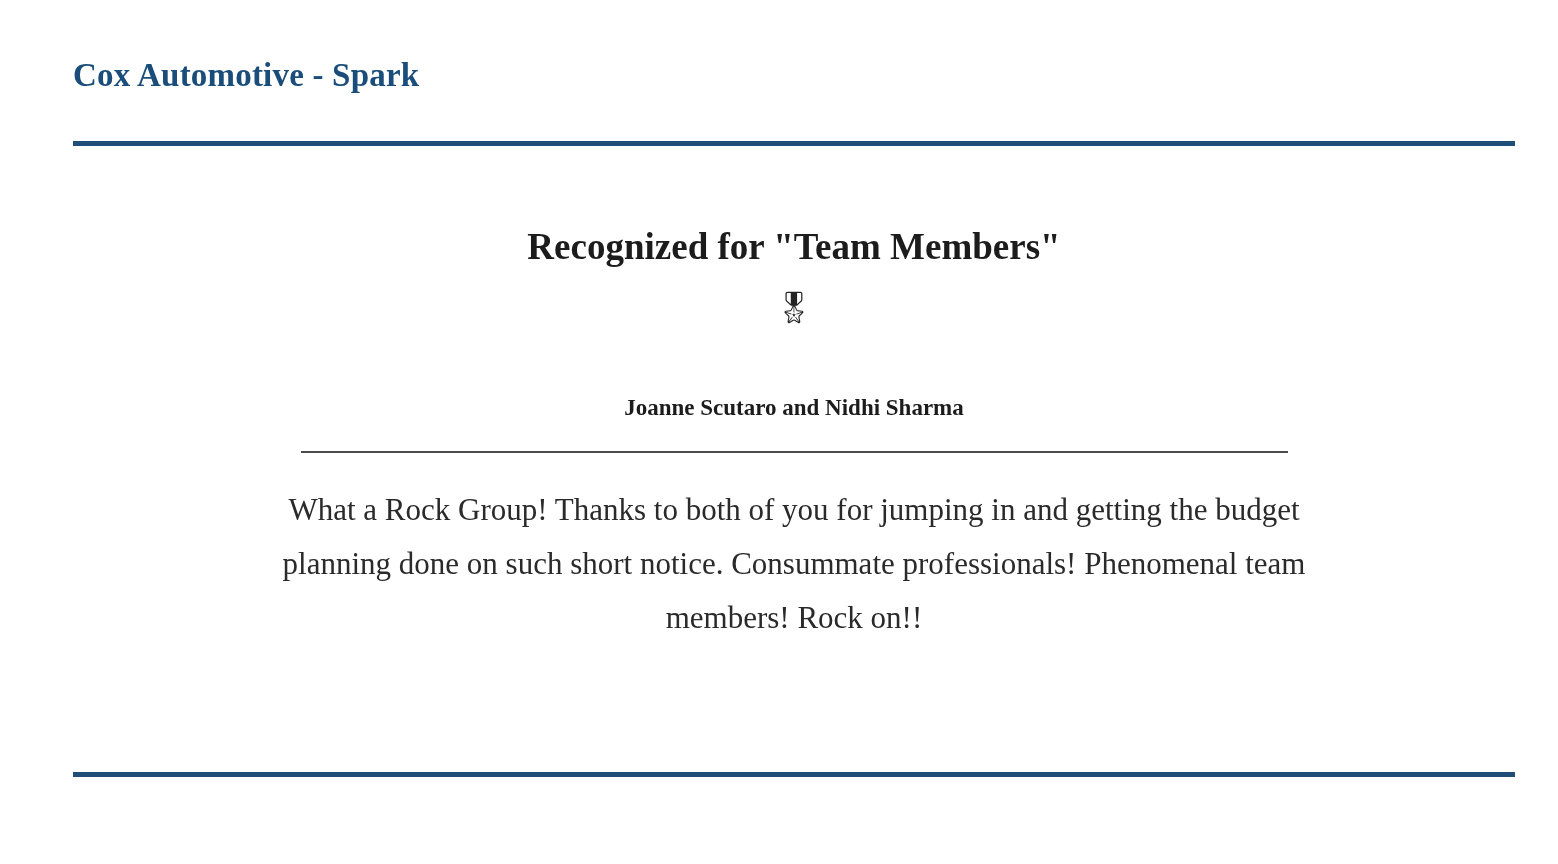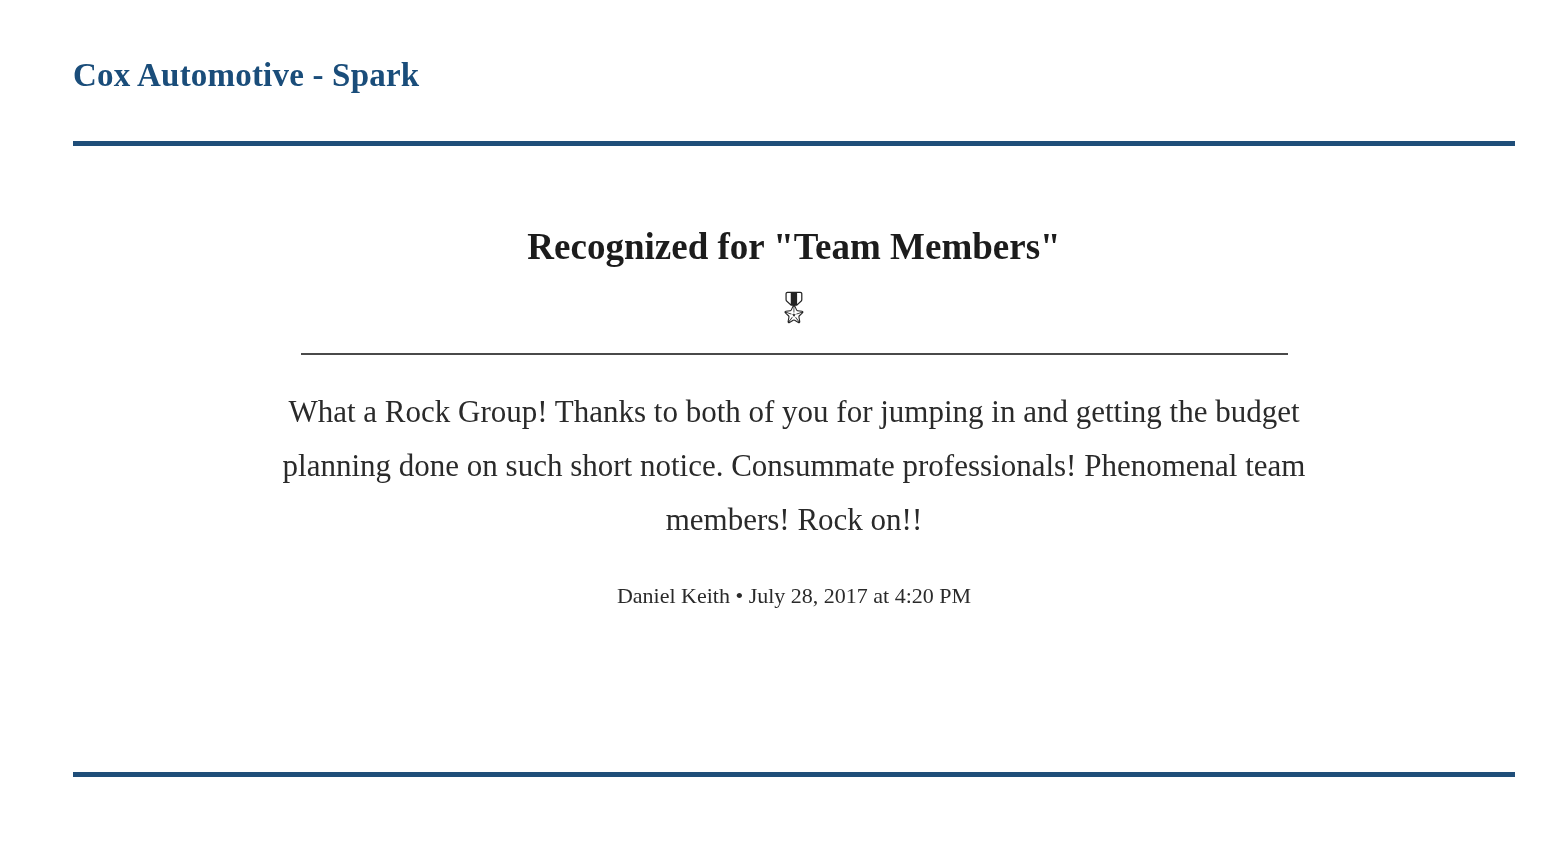--- a/index.html
+++ b/index.html
@@ -103,26 +103,26 @@
   <div class="brand-title">Cox Automotive - Spark</div>
 
   <div class="rule rule-top"></div>
 
   <div class="body-area">
 
     <div class="award-headline">Recognized for "Team Members"</div>
 
     <div class="award-icon">🎖</div>
 
+    <div class="recipients">Joanne Scutaro and Nidhi Sharma</div>
 
     <div class="divider-wrap">
       <div class="divider"></div>
     </div>
 
     <div class="message">What a Rock Group! Thanks to both of you for jumping in and getting the budget planning done on such short notice. Consummate professionals! Phenomenal team members! Rock on!!</div>
 
-    <div class="signature">Daniel Keith • July 28, 2017 at 4:20 PM</div>
 
   </div>
 
   <div class="rule rule-bottom"></div>
 
 </div>
 
 </body></html>

